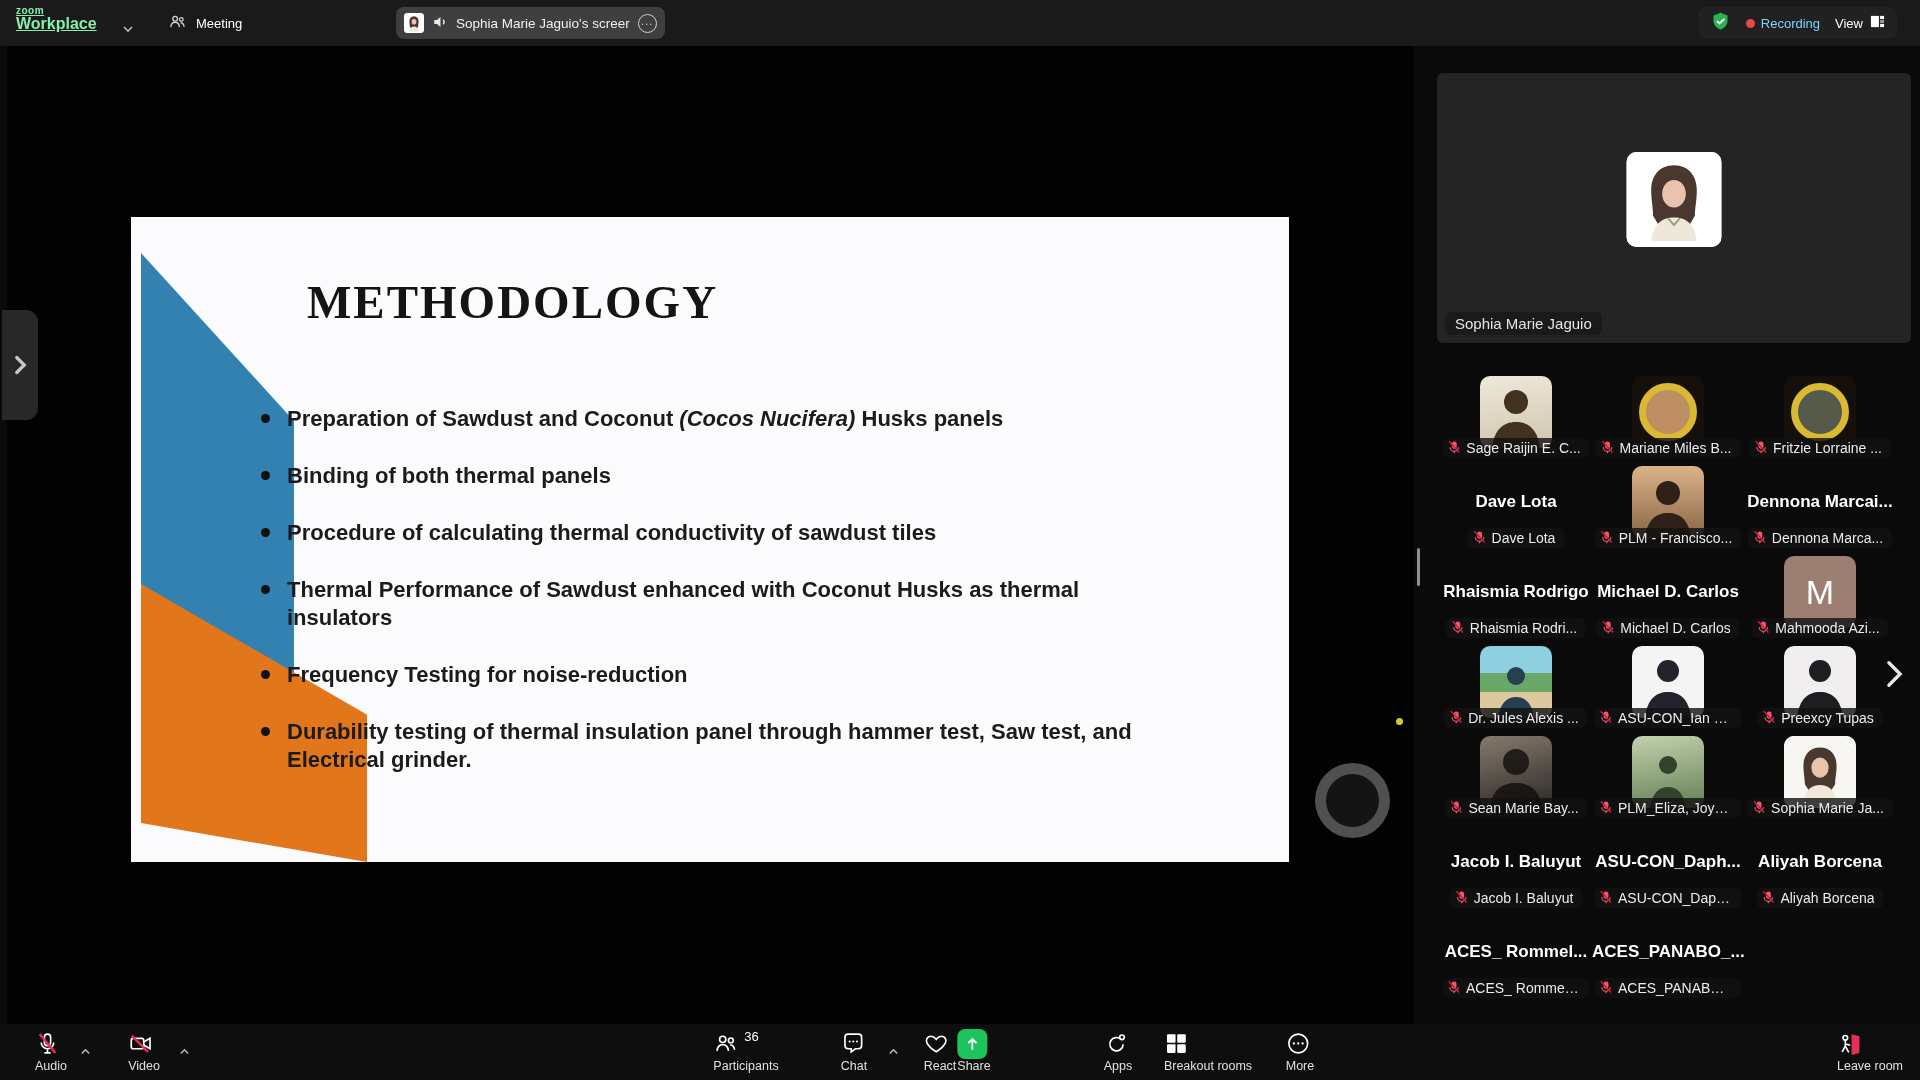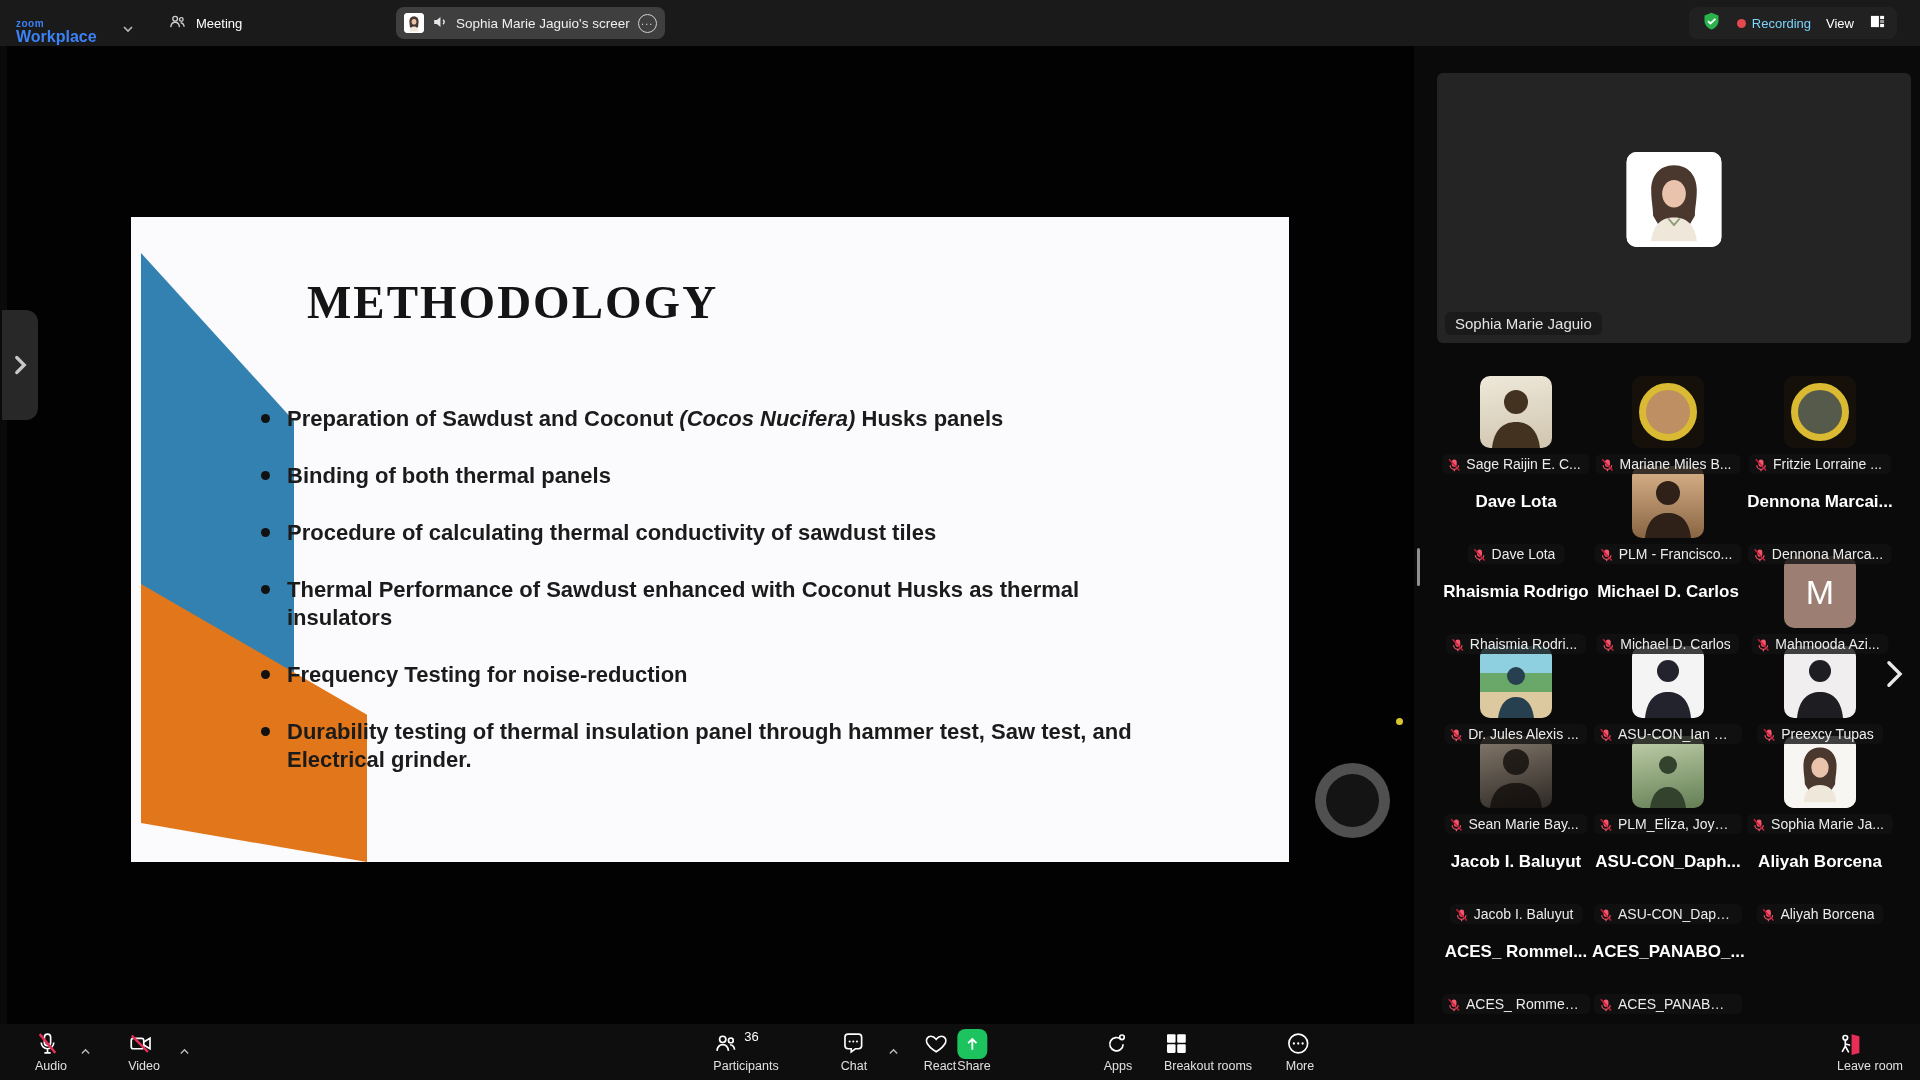--- a/index.html
+++ b/index.html
@@ -1,32 +1,32 @@
 <!DOCTYPE html>
 <html><head>
 <meta charset="utf-8">
 <style>
   * { margin:0; padding:0; box-sizing:border-box; }
   html,body { width:1920px; height:1080px; overflow:hidden; background:#0a0a0a;
               font-family:"Liberation Sans", sans-serif; }
 
   
   .topbar { position:absolute; left:0; top:0; width:1920px; height:46px; background:#1a1a1a; }
-  .zlogo { position:absolute; left:16px; top:18px; color:#3b82f6; cursor:pointer; }
+  .zlogo { position:absolute; left:16px; top:5px; color:#86efac; cursor:pointer;text-decoration:underline; }
   .z1 { font-size:10px; font-weight:700; letter-spacing:.5px; }
   .z2 { font-size:16px; font-weight:700; margin-top:-1px; }
   .z-caret { position:absolute; left:122px; top:19px; }
   .meeting-tab { position:absolute; left:158px; top:0; height:46px; display:flex; align-items:center; gap:9px; color:#fff; font-size:13px; padding:0 10px; cursor:pointer; }
   .share-pill { position:absolute; left:396px; top:7px; height:32px; background:#3f3f3f; border-radius:8px; display:flex; align-items:center; gap:8px; padding:0 8px; color:#f0f0f0; font-size:13.5px; cursor:pointer; }
   .mini-av { width:20px; height:20px; border-radius:4px; overflow:hidden; background:#fff; flex:none; }
   .dots-btn { width:19px; height:19px; border-radius:50%; border:1.4px solid #cfcfcf; color:#cfcfcf; display:flex; align-items:center; justify-content:center; font-size:11px; letter-spacing:1px; line-height:0; padding-bottom:4px; }
   .right-pill { position:absolute; right:23px; top:7px; height:32px; background:#212121; border-radius:8px; display:flex; align-items:center; gap:15px; padding:0 12px; }
   .rec-wrap { display:flex; align-items:center; gap:6px; color:#7dd3fc; font-size:13px; cursor:pointer; }
   .rec-dot { width:9px; height:9px; border-radius:50%; background:#e5484d; }
-  .view-wrap { display:flex; align-items:center; gap:16px; color:#fff; font-size:13px; cursor:pointer; }
+  .view-wrap { display:flex; align-items:center; gap:7px; color:#fff; font-size:13px; cursor:pointer; }
 
   
   .share-region { position:absolute; left:7px; top:46px; width:1407px; height:978px; background:#020202; }
   .slide { position:absolute; left:131px; top:217px; width:1158px; height:645px; background:#fbfafc; overflow:hidden; }
   .shape-blue { position:absolute; left:10px; top:36px; width:153px; height:442px; background:#3381b0;
                 clip-path:polygon(0 0, 100% 38%, 100% 100%, 0 79%); }
   .shape-orange { position:absolute; left:10px; top:367px; width:226px; height:278px; background:#e2761b;
                 clip-path:polygon(0 0, 100% 47%, 100% 100%, 0 86%); z-index:2; }
   .slide-title { position:absolute; left:176px; top:58px; font-family:"Liberation Serif", serif; font-weight:700; font-size:47px; letter-spacing:2px; color:#141414; }
   .bullets { position:absolute; left:122px; top:188px; width:932px; list-style:none; z-index:3; }
@@ -41,21 +41,21 @@
 
   
   .speaker-tile { position:absolute; left:1437px; top:73px; width:474px; height:270px; background:#242424; border-radius:6px; cursor:pointer; }
   .speaker-av { position:absolute; left:50%; top:79px; transform:translateX(-50%); width:95px; height:95px; border-radius:10px; overflow:hidden; background:#fff; }
   .speaker-name { position:absolute; left:8px; bottom:8px; font-size:15px; color:#e4e4e4; background:rgba(18,18,18,.55); padding:3px 10px; border-radius:6px; }
 
   .pgrid { position:absolute; left:1440px; top:370px; width:456px; display:grid; grid-template-columns:repeat(3,152px); grid-auto-rows:90px; }
   .cell { position:relative; cursor:pointer; }
   .pav { position:absolute; left:50%; top:6px; transform:translateX(-50%); width:72px; height:72px; border-radius:10px; overflow:hidden; }
   .sil { width:100%; height:100%; fill:currentColor; }
-  .pill { position:absolute; left:50%; transform:translateX(-50%); top:68px; max-width:148px; display:flex; align-items:flex-end; gap:5px; background:rgba(18,18,18,.8); border-radius:6px; padding:2px 9px 2px 5px; font-size:14px; color:#ececec; white-space:nowrap; overflow:hidden; z-index:4;margin-top:16px; }
+  .pill { position:absolute; left:50%; transform:translateX(-50%); top:68px; max-width:148px; display:flex; align-items:flex-start; gap:5px; background:rgba(18,18,18,.8); border-radius:6px; padding:2px 9px 2px 5px; font-size:14px; color:#ececec; white-space:nowrap; overflow:hidden; z-index:4; }
   .pill svg { flex:none; }
   .pname { overflow:hidden; text-overflow:ellipsis; }
   .pdisp { position:absolute; top:32px; left:0; width:100%; text-align:center; font-weight:700; font-size:17px; color:#fff; white-space:nowrap; overflow:hidden; }
   .plet { display:flex; width:100%; height:100%; align-items:center; justify-content:center; font-size:34px; color:#fff; }
   .ringy { display:flex; align-items:center; justify-content:center; background:#15100a; }
   .ringi { width:58px; height:58px; border-radius:50%; border:7px solid #d9ba32; }
   .a1 { background:linear-gradient(170deg,#efe9da,#cfc4ae); color:#43321f; }
   .a2 .ringi { background:#bd8f63; }
   .a3 .ringi { background:#565a4a; }
   .a4 { background:linear-gradient(180deg,#55685c,#27333d); color:rgba(235,235,235,.22); }

